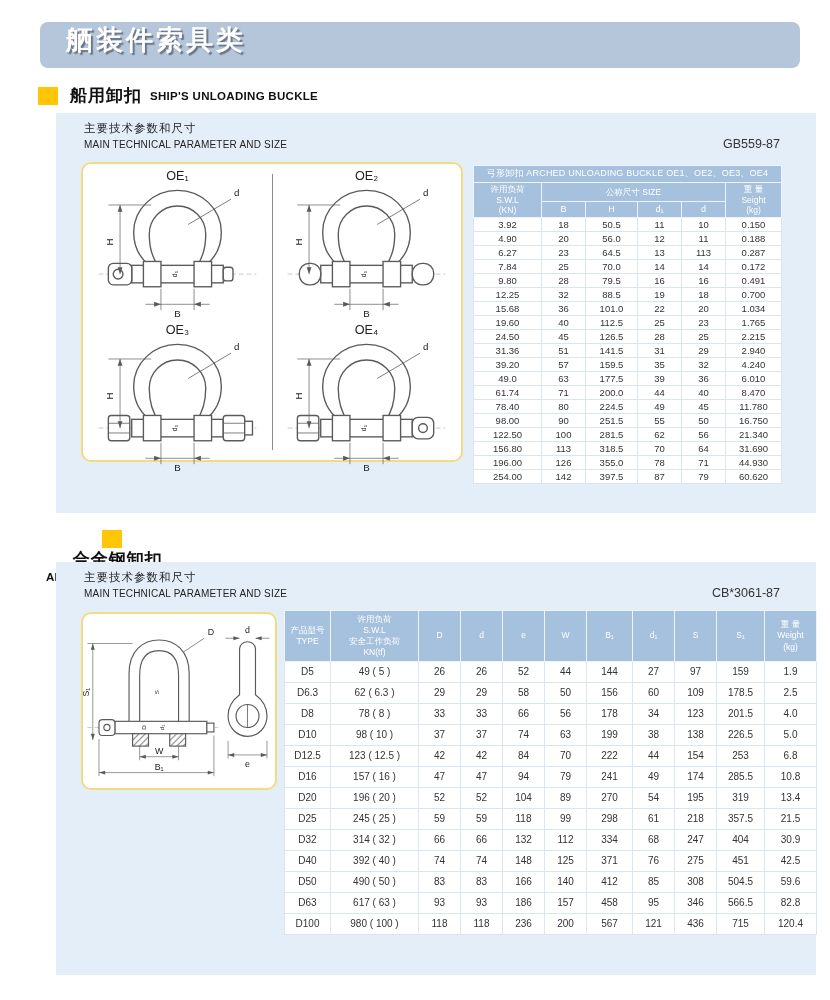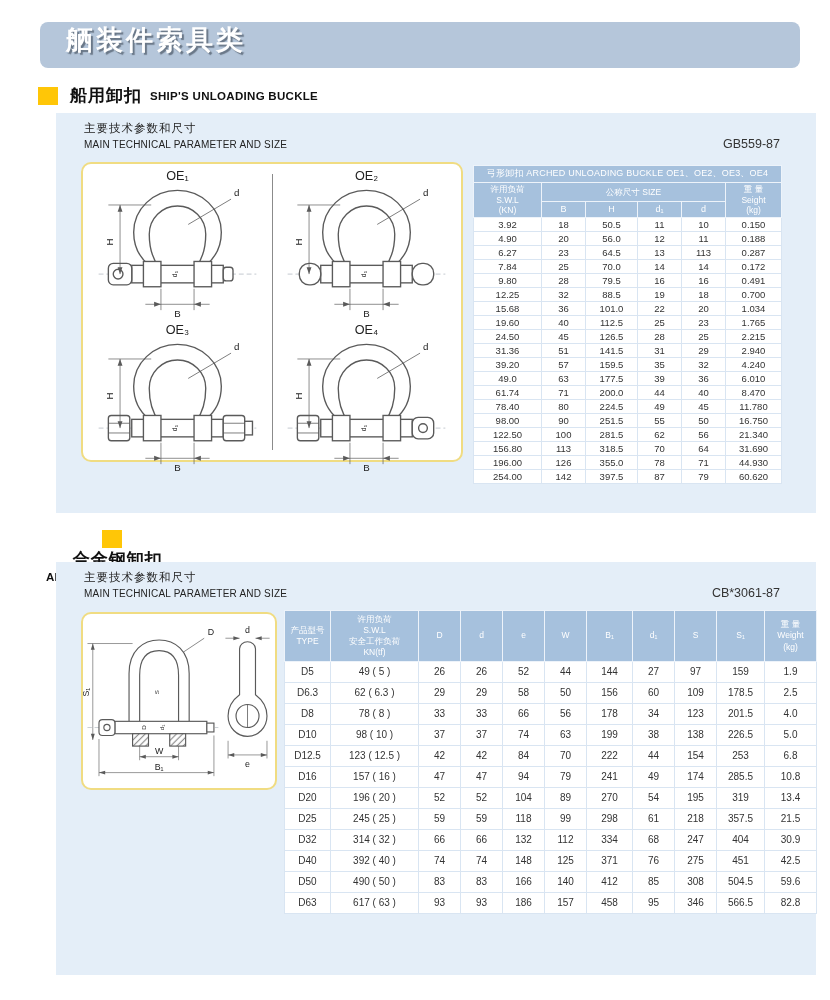--- a/index.html
+++ b/index.html
@@ -657,16 +657,29 @@
             <td>93</td>
             <td>93</td>
             <td>186</td>
             <td>157</td>
             <td>458</td>
             <td>95</td>
             <td>346</td>
             <td>566.5</td>
             <td>82.8</td>
           </tr>
+          <tr>
+            <td>D100</td>
+            <td>980 ( 100 )</td>
+            <td>118</td>
+            <td>118</td>
+            <td>236</td>
+            <td>200</td>
+            <td>567</td>
+            <td>121</td>
+            <td>436</td>
+            <td>715</td>
+            <td>120.4</td>
+          </tr>
         </tbody>
     </table>
   </div>
 </div>
 
 </body></html>

